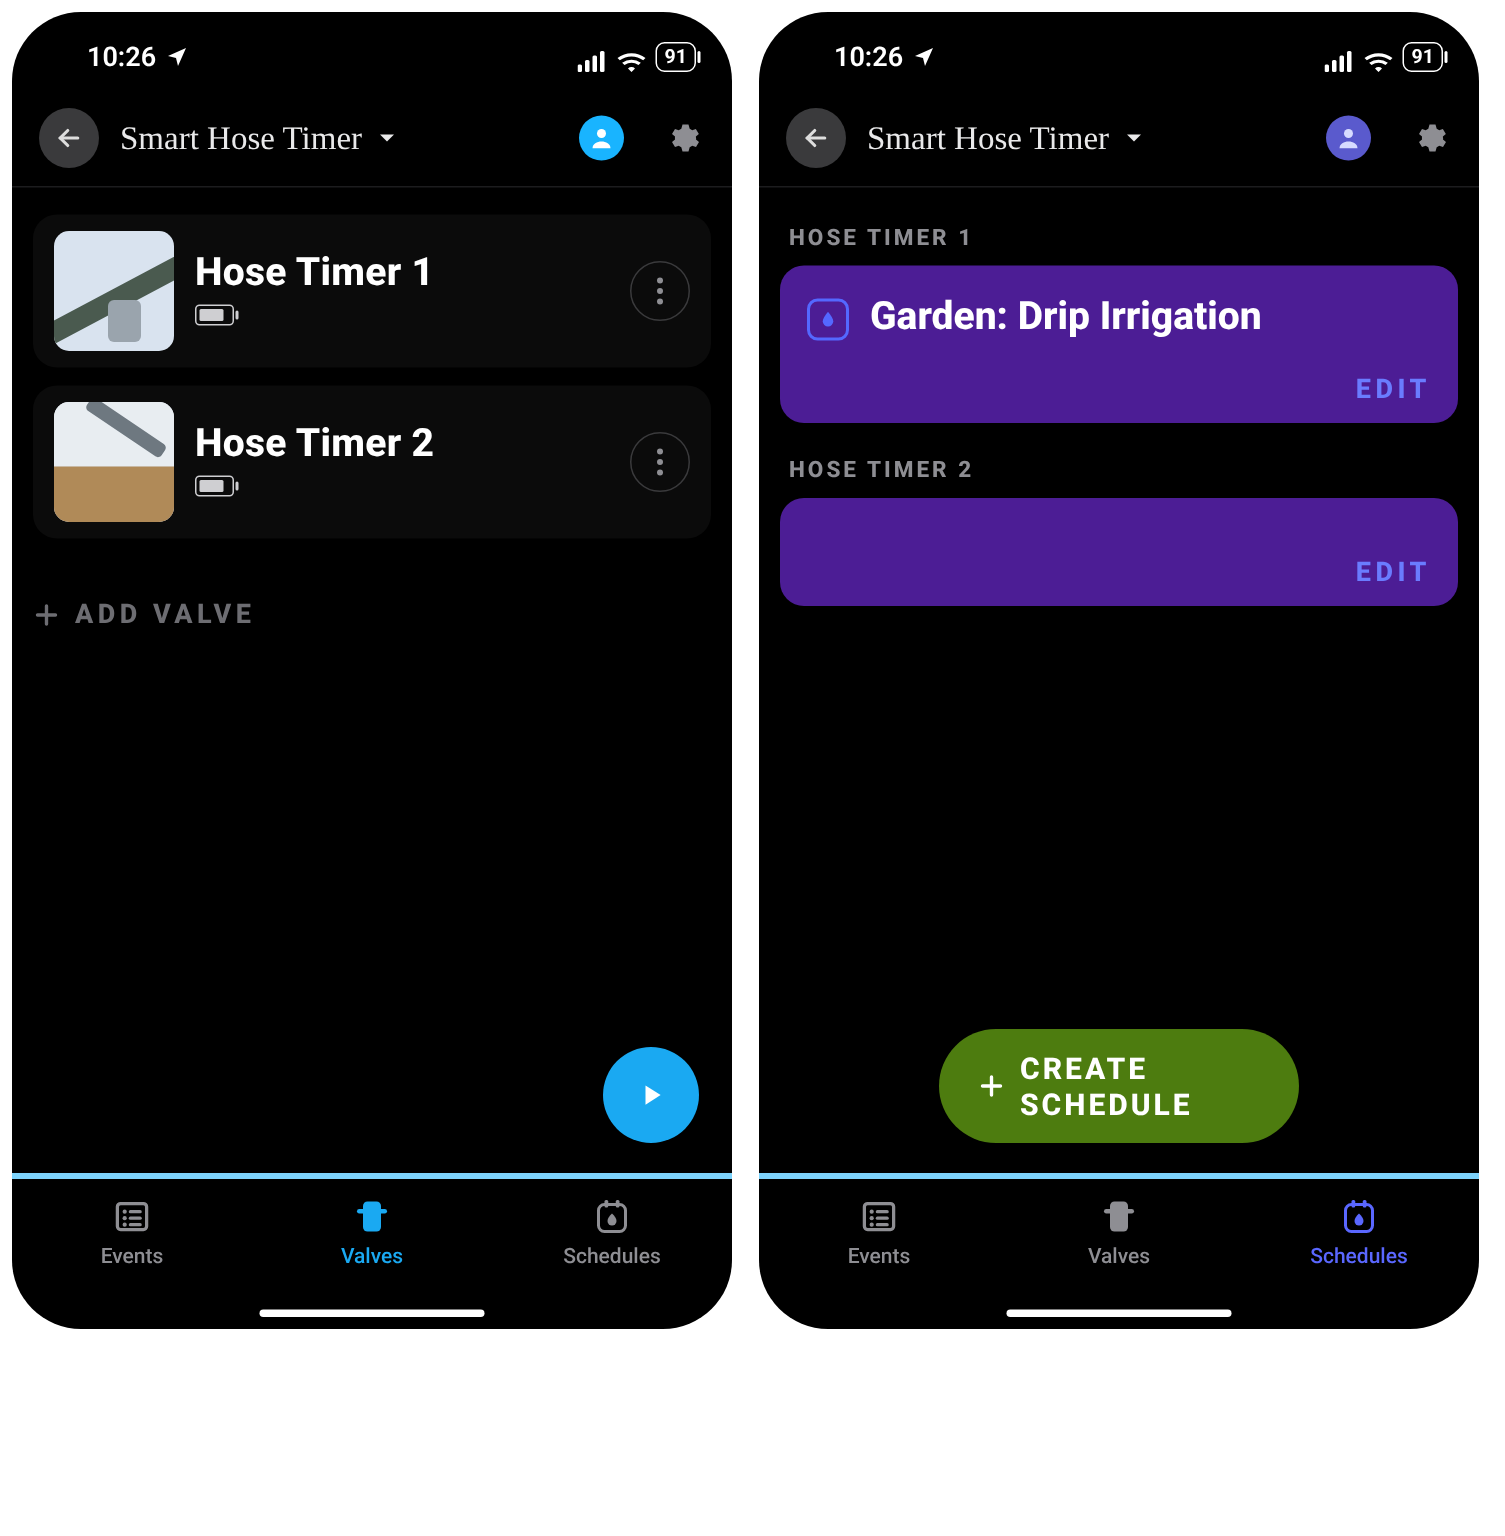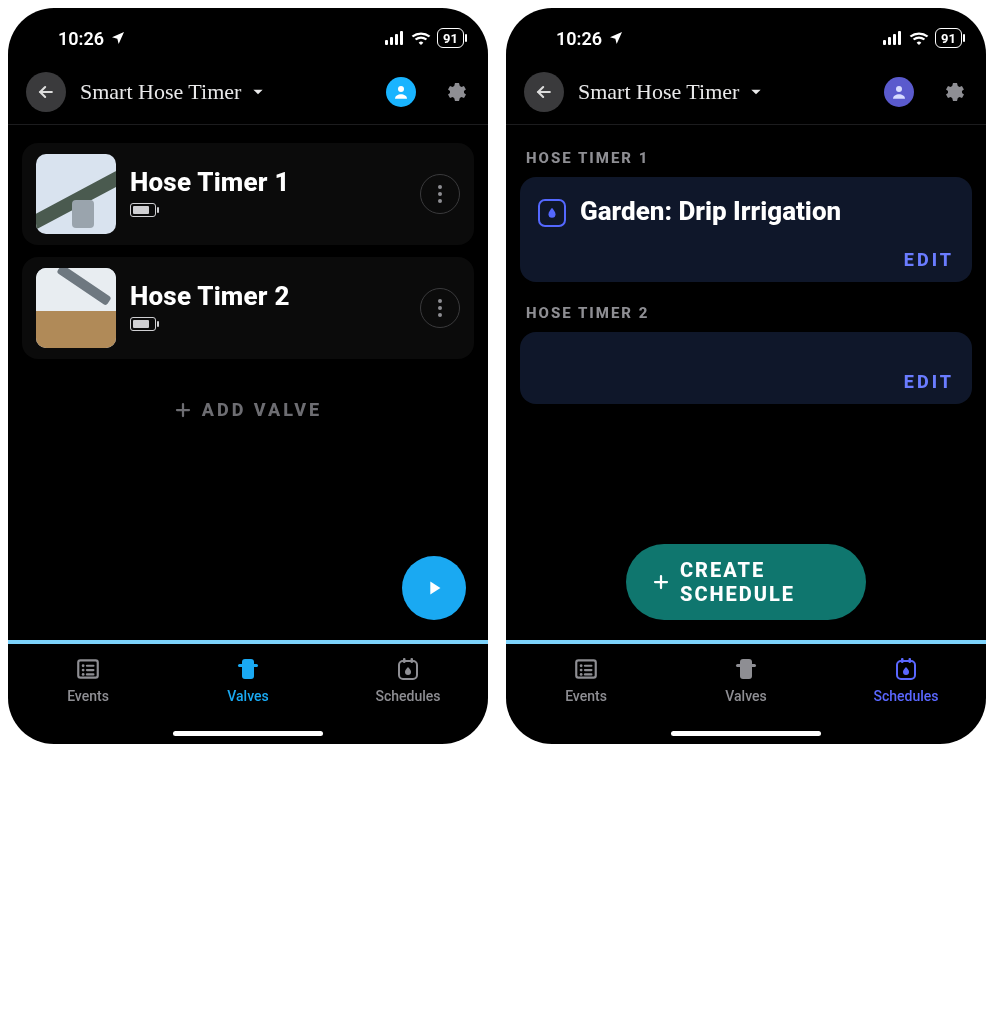--- a/index.html
+++ b/index.html
@@ -10,40 +10,40 @@
     font-family: -apple-system, BlinkMacSystemFont, "Segoe UI", Roboto, Helvetica, Arial, sans-serif;
     overflow: hidden;
   }
   .stage {
     display: flex;
     gap: 18px;
     padding: 8px;
   }
   .phone {
     width: 480px;
-    height: 736px;
+    height: 878px;
     background: #000;
     border-radius: 46px;
     position: relative;
     overflow: hidden;
     color: #fff;
     display: flex;
     flex-direction: column;
   }
   
   .status-bar {
     height: 54px;
     display: flex;
     align-items: center;
     padding: 6px 24px 0 24px;
     font-weight: 600;
     font-size: 18px;
   }
   .status-left { display:flex; align-items:center; gap:6px; flex:1; padding-left:26px;}
-  .status-right { display:flex; align-items:center; gap:6px; }
+  .status-right { display:flex; align-items:flex-end; gap:6px; }
   .battery-pill {
     display:inline-flex; align-items:center; justify-content:center;
     border:1.5px solid #fff; border-radius:6px; padding:0 5px;
     font-size:13px; font-weight:700; height:20px; position:relative;
   }
   .battery-pill::after{
     content:""; position:absolute; right:-4px; top:5px; width:2.5px; height:8px;
     background:#fff; border-radius:1px;
   }
   
@@ -118,32 +118,32 @@
   .batt-mini .fill{
     position:absolute; left:2px; top:2px; bottom:2px; width:16px;
     background:#cfcfd2; border-radius:1px;
   }
   .more-btn {
     margin-left:auto;
     width:40px; height:40px; border:1.5px solid #3a3a3c; border-radius:50%;
     display:flex; align-items:center; justify-content:center; color:#8e8e93;
   }
   .add-valve {
-    display:flex; align-items:center; justify-content:center; gap:10px;
+    display:flex; align-items:center; gap:10px;
     margin-top:40px; color:#6d6d72; font-weight:800; letter-spacing:3px;
     font-size:18px;
   }
 
   
   .section-label {
     color:#8e8e93; font-weight:800; letter-spacing:2px; font-size:15px;
     margin: 6px 6px 10px 6px;
   }
   .sched-card {
-    background:#0f172a; border-radius:16px; padding:18px 18px 12px 18px;
+    background:#4c1d95; border-radius:16px; padding:18px 18px 12px 18px;
     margin-bottom:22px;
   }
   .sched-head { display:flex; align-items:flex-start; gap:14px; }
   .sched-icon {
     width:28px; height:28px; border-radius:7px; border:2.5px solid;
     display:flex; align-items:center; justify-content:center; flex-shrink:0;
     margin-top:4px;
   }
   .sched-icon.blue { border-color:#5468ff; color:#5468ff; }
   .sched-icon.green { border-color:#2fa84f; color:#2fa84f; }
@@ -155,21 +155,21 @@
 
   
   .fab-round {
     position:absolute; right:22px; bottom:20px;
     width:64px; height:64px; border-radius:50%;
     background:#1aa9f2; display:flex; align-items:center; justify-content:center;
     color:#fff;
   }
   .fab-pill {
     position:absolute; left:50%; transform:translateX(-50%); bottom:20px;
-    background:#0f766e; color:#fff;
+    background:#4d7c0f; color:#fff;
     padding:14px 26px; border-radius:40px;
     font-weight:800; letter-spacing:2px; font-size:20px;
     display:flex; align-items:center; gap:10px;
   }
 
   
   .tabbar {
     height:104px; border-top:4px solid #7dd3fc;
     display:flex; align-items:flex-start; padding-top:12px;
     color:#8e8e93; position:relative;

